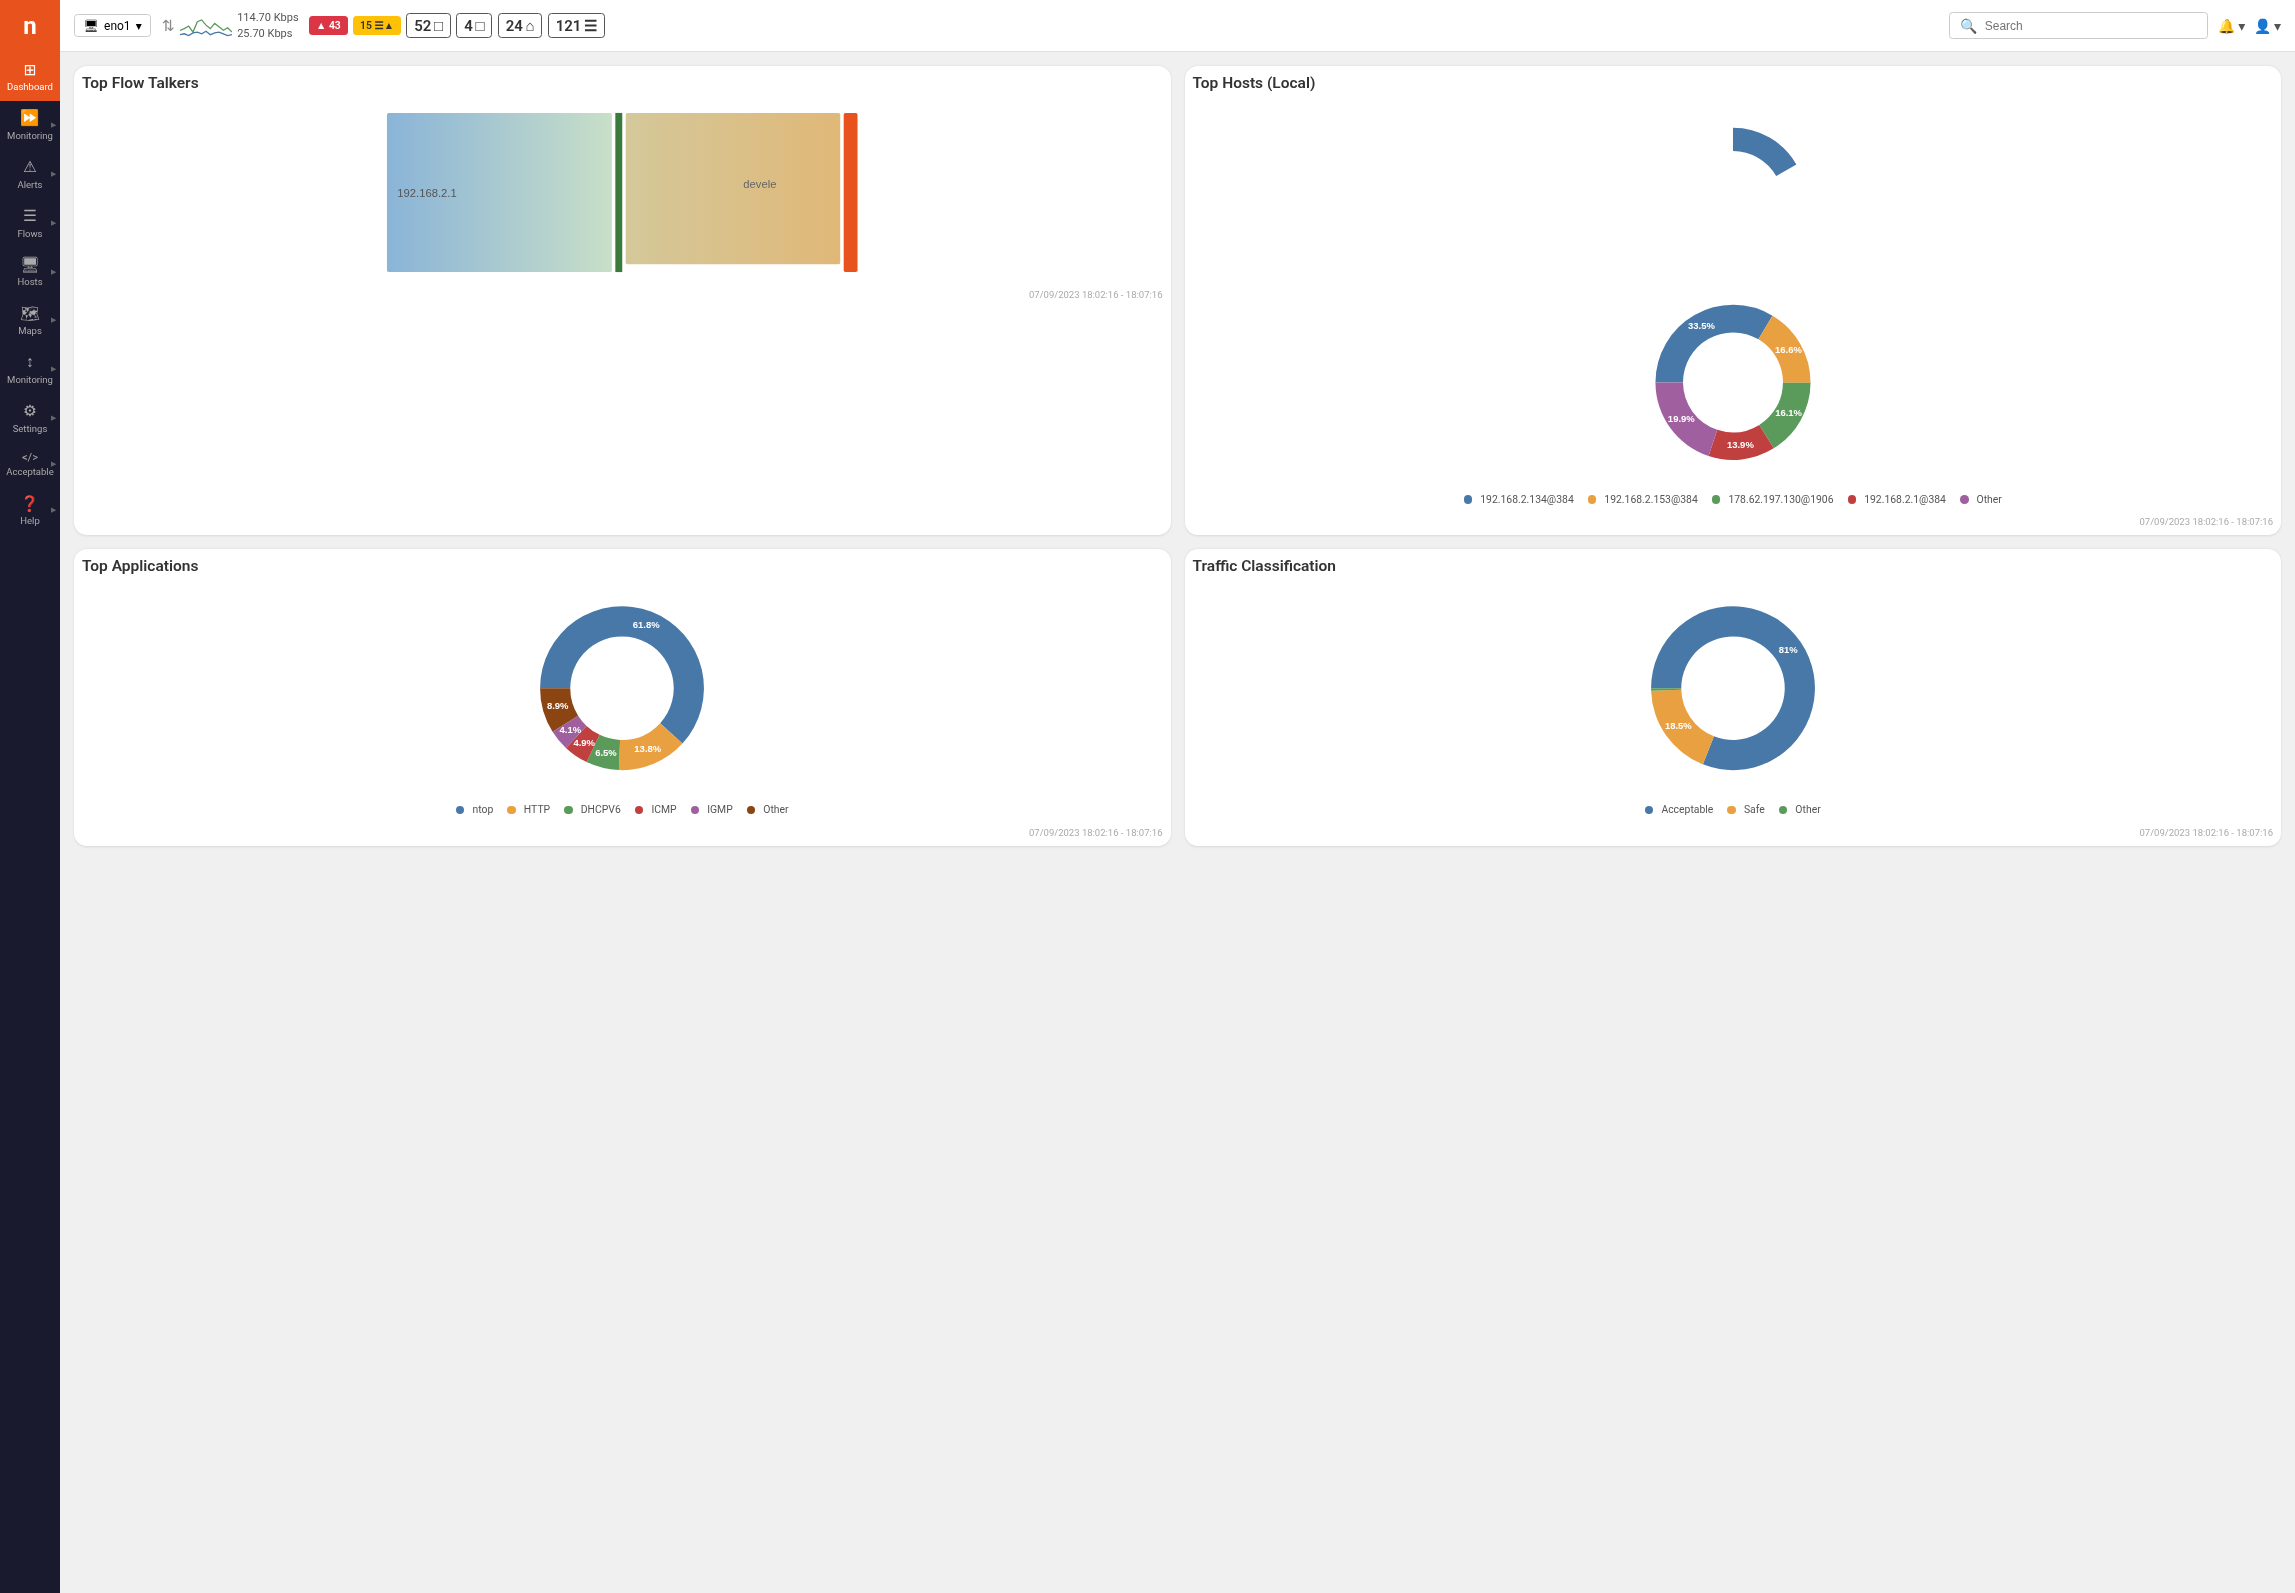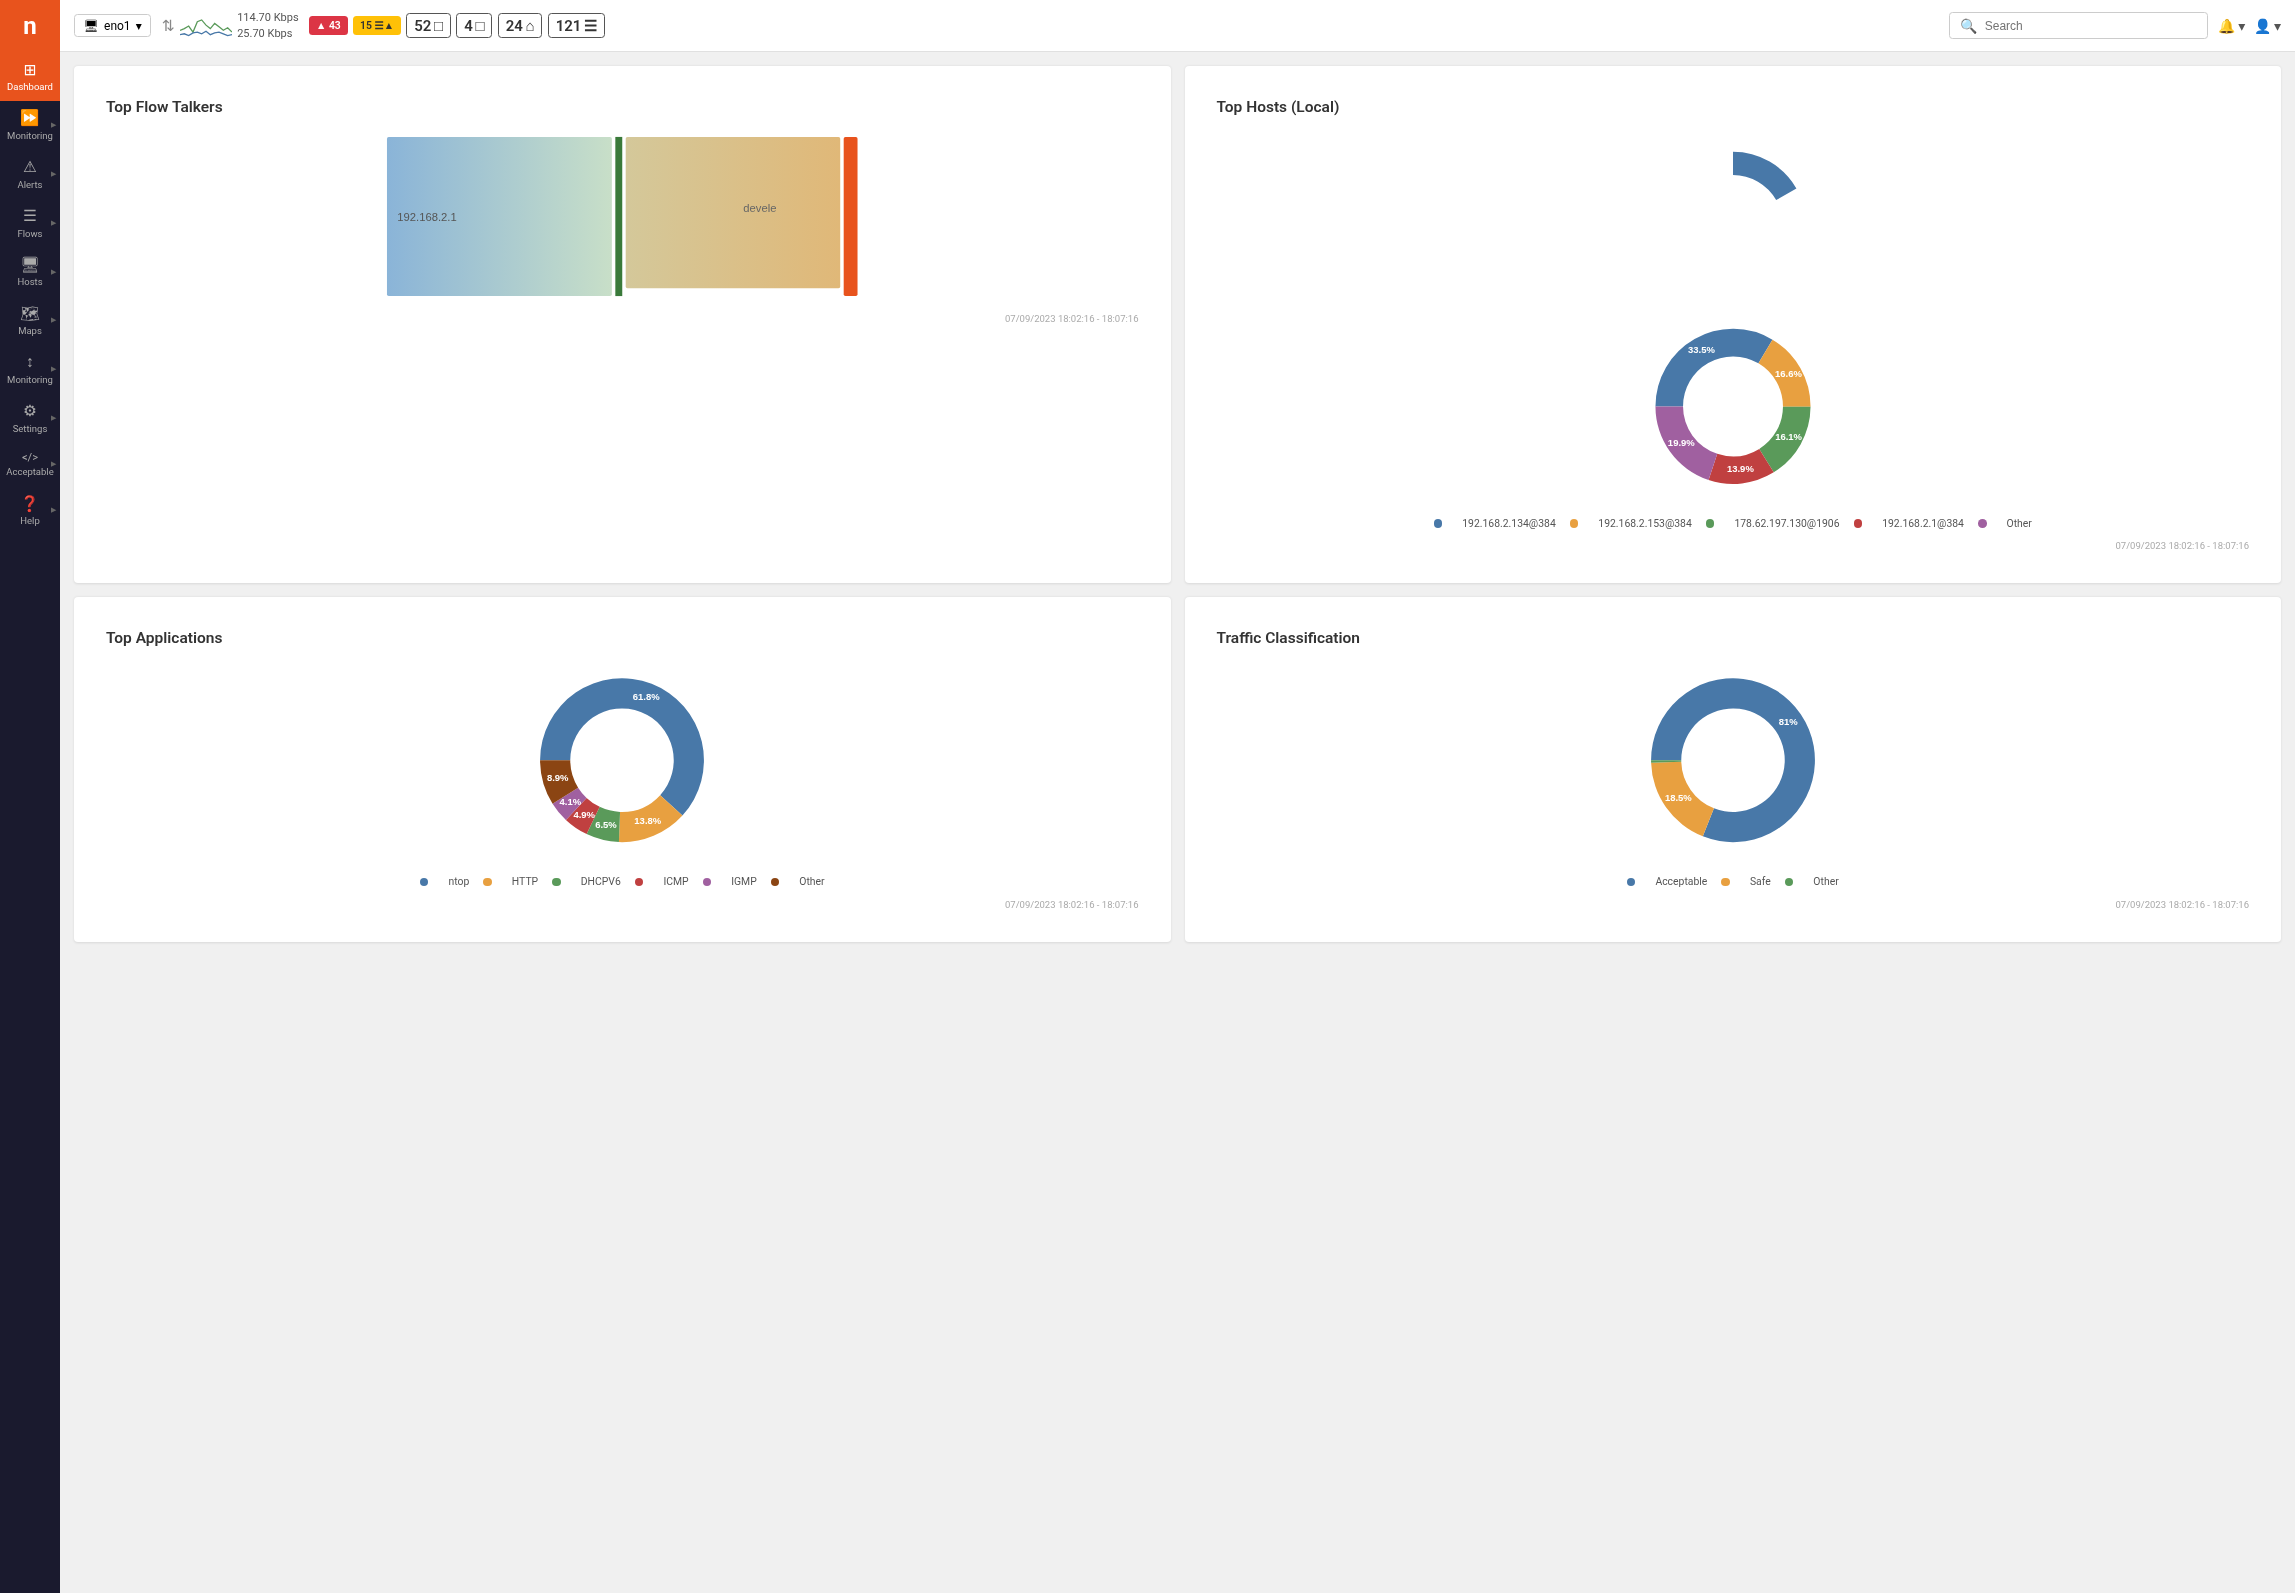--- a/index.html
+++ b/index.html
@@ -122,22 +122,22 @@
       padding: 14px;
       background: #f0f0f0;
     }
     .dashboard-grid {
       display: grid;
       grid-template-columns: 1fr 1fr;
       gap: 14px;
     }
     .panel {
       background: white;
-      border-radius: 4px;
-      padding: 32px;
+      border-radius: 13px;
+      padding: 8px;
       box-shadow: 0 0.9px 2.6px rgba(0,0,0,0.1);
     }
     .panel-title {
       font-size: 15.5px;
       font-weight: 600;
       color: #333;
       margin-bottom: 14px;
     }
     .panel-timestamp {
       text-align: right;
@@ -164,21 +164,21 @@
       flex-wrap: wrap;
       gap: 5.2px 14px;
       justify-content: center;
       margin-top: 7px;
       font-size: 10.4px;
       color: #555;
     }
     .legend-item {
       display: flex;
       align-items: center;
-      gap: 20px;
+      gap: 8px;
     }
     .legend-dot {
       width: 8.6px;
       height: 8.6px;
       border-radius: 50%;
       flex-shrink: 0;
     }
   </style>
 </head>
 <body>

